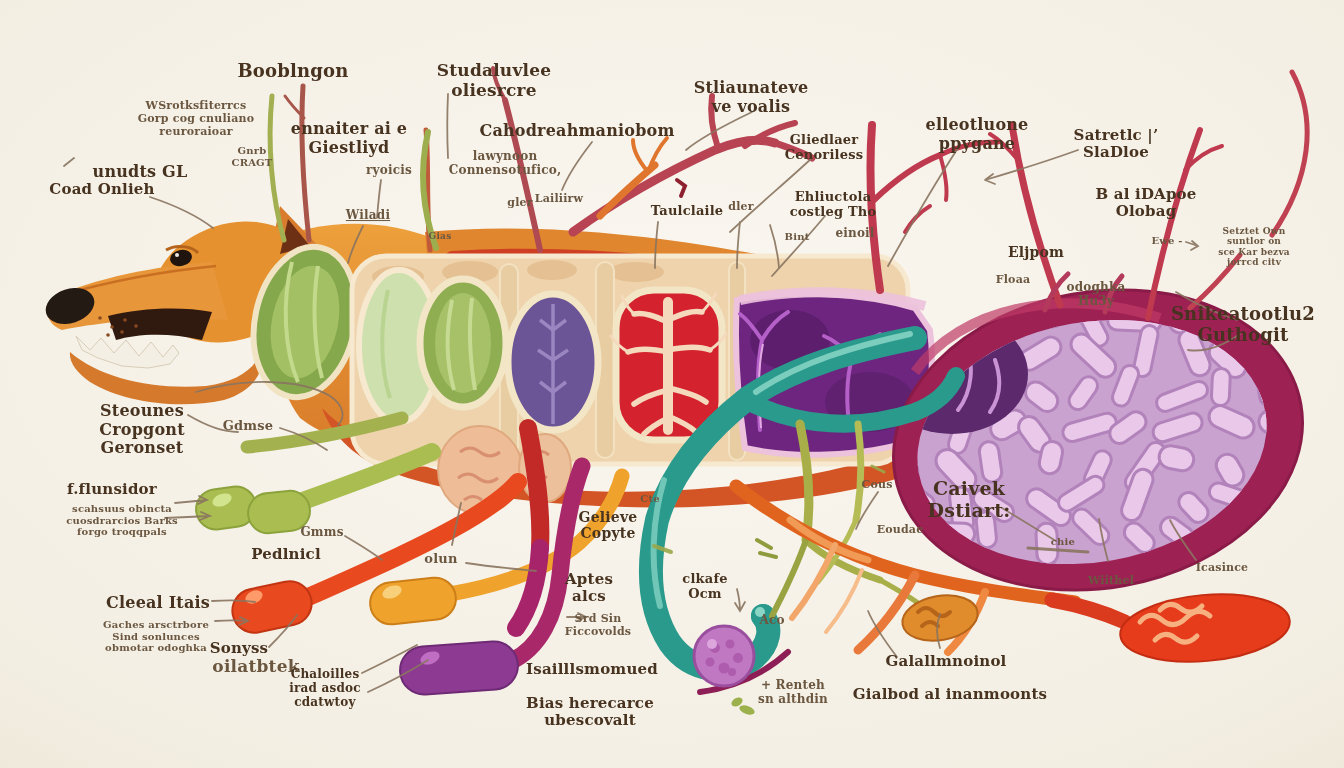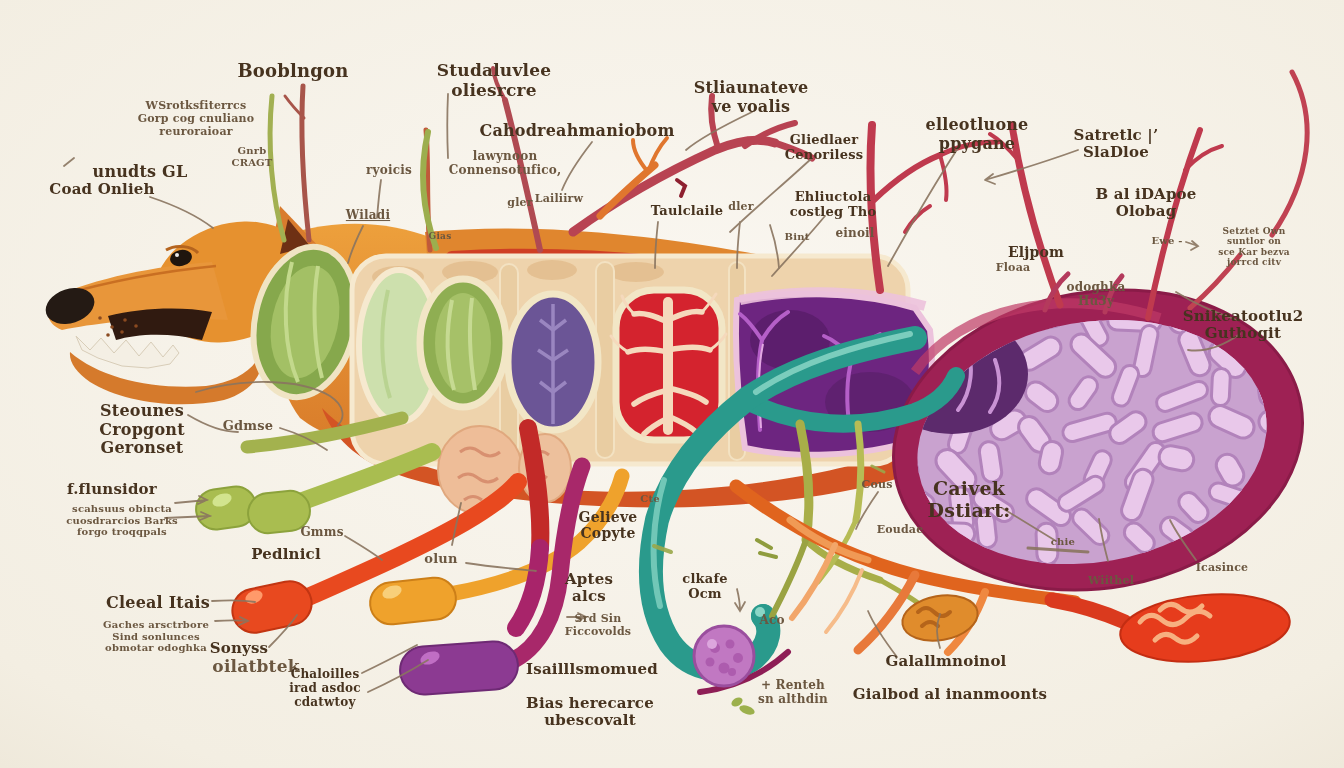--- a/index.html
+++ b/index.html
@@ -338,20 +338,22 @@
   </g>
 </svg>
 
 <div class="labels">
       <div class="lbl b" style="left: 293px; top: 71px; font-size: 18px;">Booblngon</div>
       <div class="lbl lt" style="left: 196px; top: 119px; font-size: 11px;">WSrotksfiterrcs
 Gorp cog cnuliano
 reuroraioar</div>
       <div class="lbl lt" style="left: 252px; top: 157px; font-size: 10px;">Gnrb
 CRAGT</div>
+      <div class="lbl b" style="left: 349px; top: 139px; font-size: 16px;">ennaiter ai e
+Giestliyd</div>
       <div class="lbl b" style="left: 140px; top: 172px; font-size: 16px;">unudts GL</div>
       <div class="lbl b" style="left: 102px; top: 190px; font-size: 15px;">Coad Onlieh</div>
       <div class="lbl lt" style="left: 389px; top: 171px; font-size: 12px;">ryoicis</div>
       <div class="lbl lt" style="left: 368px; top: 216px; font-size: 12px; text-decoration: underline;">Wiladi</div>
       <div class="lbl b" style="left: 494px; top: 81px; font-size: 17px;">Studaluvlee
 oliesrcre</div>
       <div class="lbl b" style="left: 577px; top: 131px; font-size: 16px;">Cahodreahmaniobom</div>
       <div class="lbl lt" style="left: 505px; top: 164px; font-size: 12px;">lawynoon
 Connensotufico,</div>
       <div class="lbl b" style="left: 751px; top: 98px; font-size: 16px;">Stliaunateve
@@ -370,24 +372,24 @@
       <div class="lbl b" style="left: 977px; top: 135px; font-size: 16px;">elleotluone
 ppygane</div>
       <div class="lbl b" style="left: 1116px; top: 144px; font-size: 15px;">Satretlc |’
 SlaDloe</div>
       <div class="lbl b" style="left: 1146px; top: 203px; font-size: 15px;">B al iDApoe
 Olobag</div>
       <div class="lbl lt" style="left: 1167px; top: 241px; font-size: 10px;">Ewe -</div>
       <div class="lbl lt" style="left: 1254px; top: 247px; font-size: 9px;">Setztet Own suntlor on
 sce Kar bezva jorrcd citv</div>
       <div class="lbl b" style="left: 1036px; top: 252px; font-size: 14px;">Eljpom</div>
-      <div class="lbl lt" style="left: 1013px; top: 268px; font-size: 11px;">Floaa</div>
+      <div class="lbl lt" style="left: 1013px; top: 280px; font-size: 11px;">Floaa</div>
       <div class="lbl lt" style="left: 1096px; top: 295px; font-size: 12px;">odoghka
 Hu3y</div>
-      <div class="lbl b" style="left: 1243px; top: 325px; font-size: 15px;">Snikeatootlu2
+      <div class="lbl b" style="left: 1243px; top: 325px; font-size: 18px;">Snikeatootlu2
 Guthogit</div>
       <div class="lbl b" style="left: 142px; top: 430px; font-size: 16px;">Steounes
 Cropgont
 Geronset</div>
       <div class="lbl lt" style="left: 248px; top: 426px; font-size: 13px;">Gdmse</div>
       <div class="lbl b" style="left: 112px; top: 490px; font-size: 15px;">f.flunsidor</div>
       <div class="lbl lt" style="left: 122px; top: 520px; font-size: 10px;">scahsuus obincta
 cuosdrarcios Barks
 forgo troqqpals</div>
       <div class="lbl lt" style="left: 322px; top: 533px; font-size: 12px;">Gmms</div>

